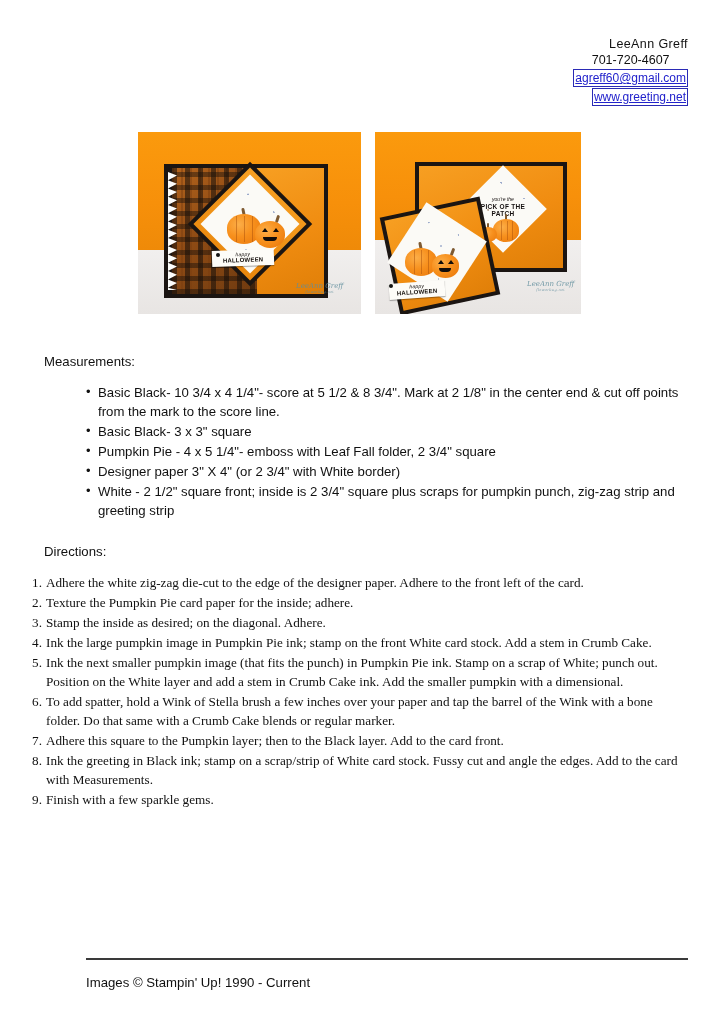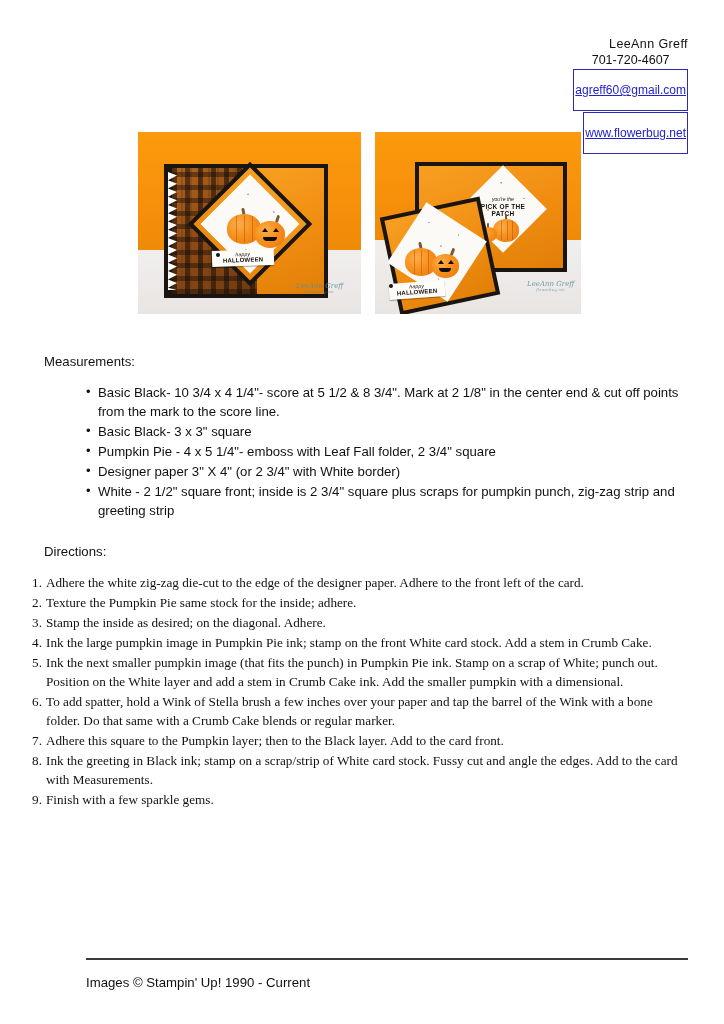--- a/index.html
+++ b/index.html
@@ -29,21 +29,21 @@
     position: absolute; right: 36px; top: 0;
     text-align: right;
     font-size: 12.5px; line-height: 16px; color: #111;
   }
   .contact .nm { letter-spacing: .4px; white-space: nowrap; }
   .contact .ph { white-space: nowrap; text-align: center; }
   .contact a {
     display: inline-block;
     color: #2222cc; 
     border: 1px solid #2a2ab5;
-    padding: 12px 1px; margin-top: 1px;
+    padding: 0 1px; margin-top: 1px;
     background: #fff;
     white-space: nowrap;
     font-size: 12px;
   }
 
   
   .photos {
     position: absolute; left: 0; right: 0; top: 132px; height: 186px;
   }
   .photo {
@@ -216,21 +216,21 @@
 </head>
 <body>
 
 <div class="page">
 
   <div class="header">
     <div class="contact">
       <div class="nm">LeeAnn  Greff</div>
       <div class="ph">701-720-4607</div>
       <a href="#">agreff60@gmail.com</a><br>
-      <a href="#">www.flowerbug.net</a>
+      <a href="#">www.greeting.net</a>
     </div>
   </div>
 
   <div class="photos">
 
     <div class="photo photo-left">
       <div class="scene">
         <div class="backdrop" style="height:118px"></div>
         <div class="table-surface" style="height:64px"></div>
 
@@ -350,21 +350,21 @@
       <li>Basic Black- 3 x 3" square</li>
       <li>Pumpkin Pie - 4 x 5 1/4"- emboss with Leaf Fall folder,  2 3/4" square</li>
       <li>Designer paper  3" X 4" (or 2 3/4" with White border)</li>
       <li>White - 2 1/2" square front; inside is 2 3/4" square plus scraps for pumpkin punch, zig-zag strip and greeting strip</li>
     </ul>
 
     <div class="dir-head">Directions:</div>
 
     <ol class="dirs">
       <li>Adhere the white zig-zag die-cut to the edge of the designer paper.  Adhere to the front left of the card.</li>
-      <li>Texture the Pumpkin Pie same stock for the inside; adhere.</li>
+      <li>Texture the Pumpkin Pie card paper for the inside; adhere.</li>
       <li>Stamp the inside as desired; on the diagonal. Adhere.</li>
       <li>Ink the large pumpkin image in Pumpkin Pie ink; stamp on the front White card stock.  Add a stem in Crumb Cake.</li>
       <li>Ink the next smaller pumpkin image (that fits the punch) in Pumpkin Pie ink. Stamp on a scrap of White; punch out. Position on the White layer and add a stem in Crumb Cake ink. Add the smaller pumpkin with a dimensional.</li>
       <li>To add spatter, hold a Wink of Stella brush a few inches over your paper and tap the barrel of the Wink with a bone folder.  Do that same with a Crumb Cake blends or regular marker.</li>
       <li>Adhere this square to the Pumpkin layer; then to the Black layer.  Add to the card front.</li>
       <li>Ink the greeting in Black ink; stamp on a scrap/strip of White card stock.  Fussy cut and angle the edges. Add to the card with Measurements.</li>
       <li>Finish with a few sparkle gems.</li>
     </ol>
   </div>
 

